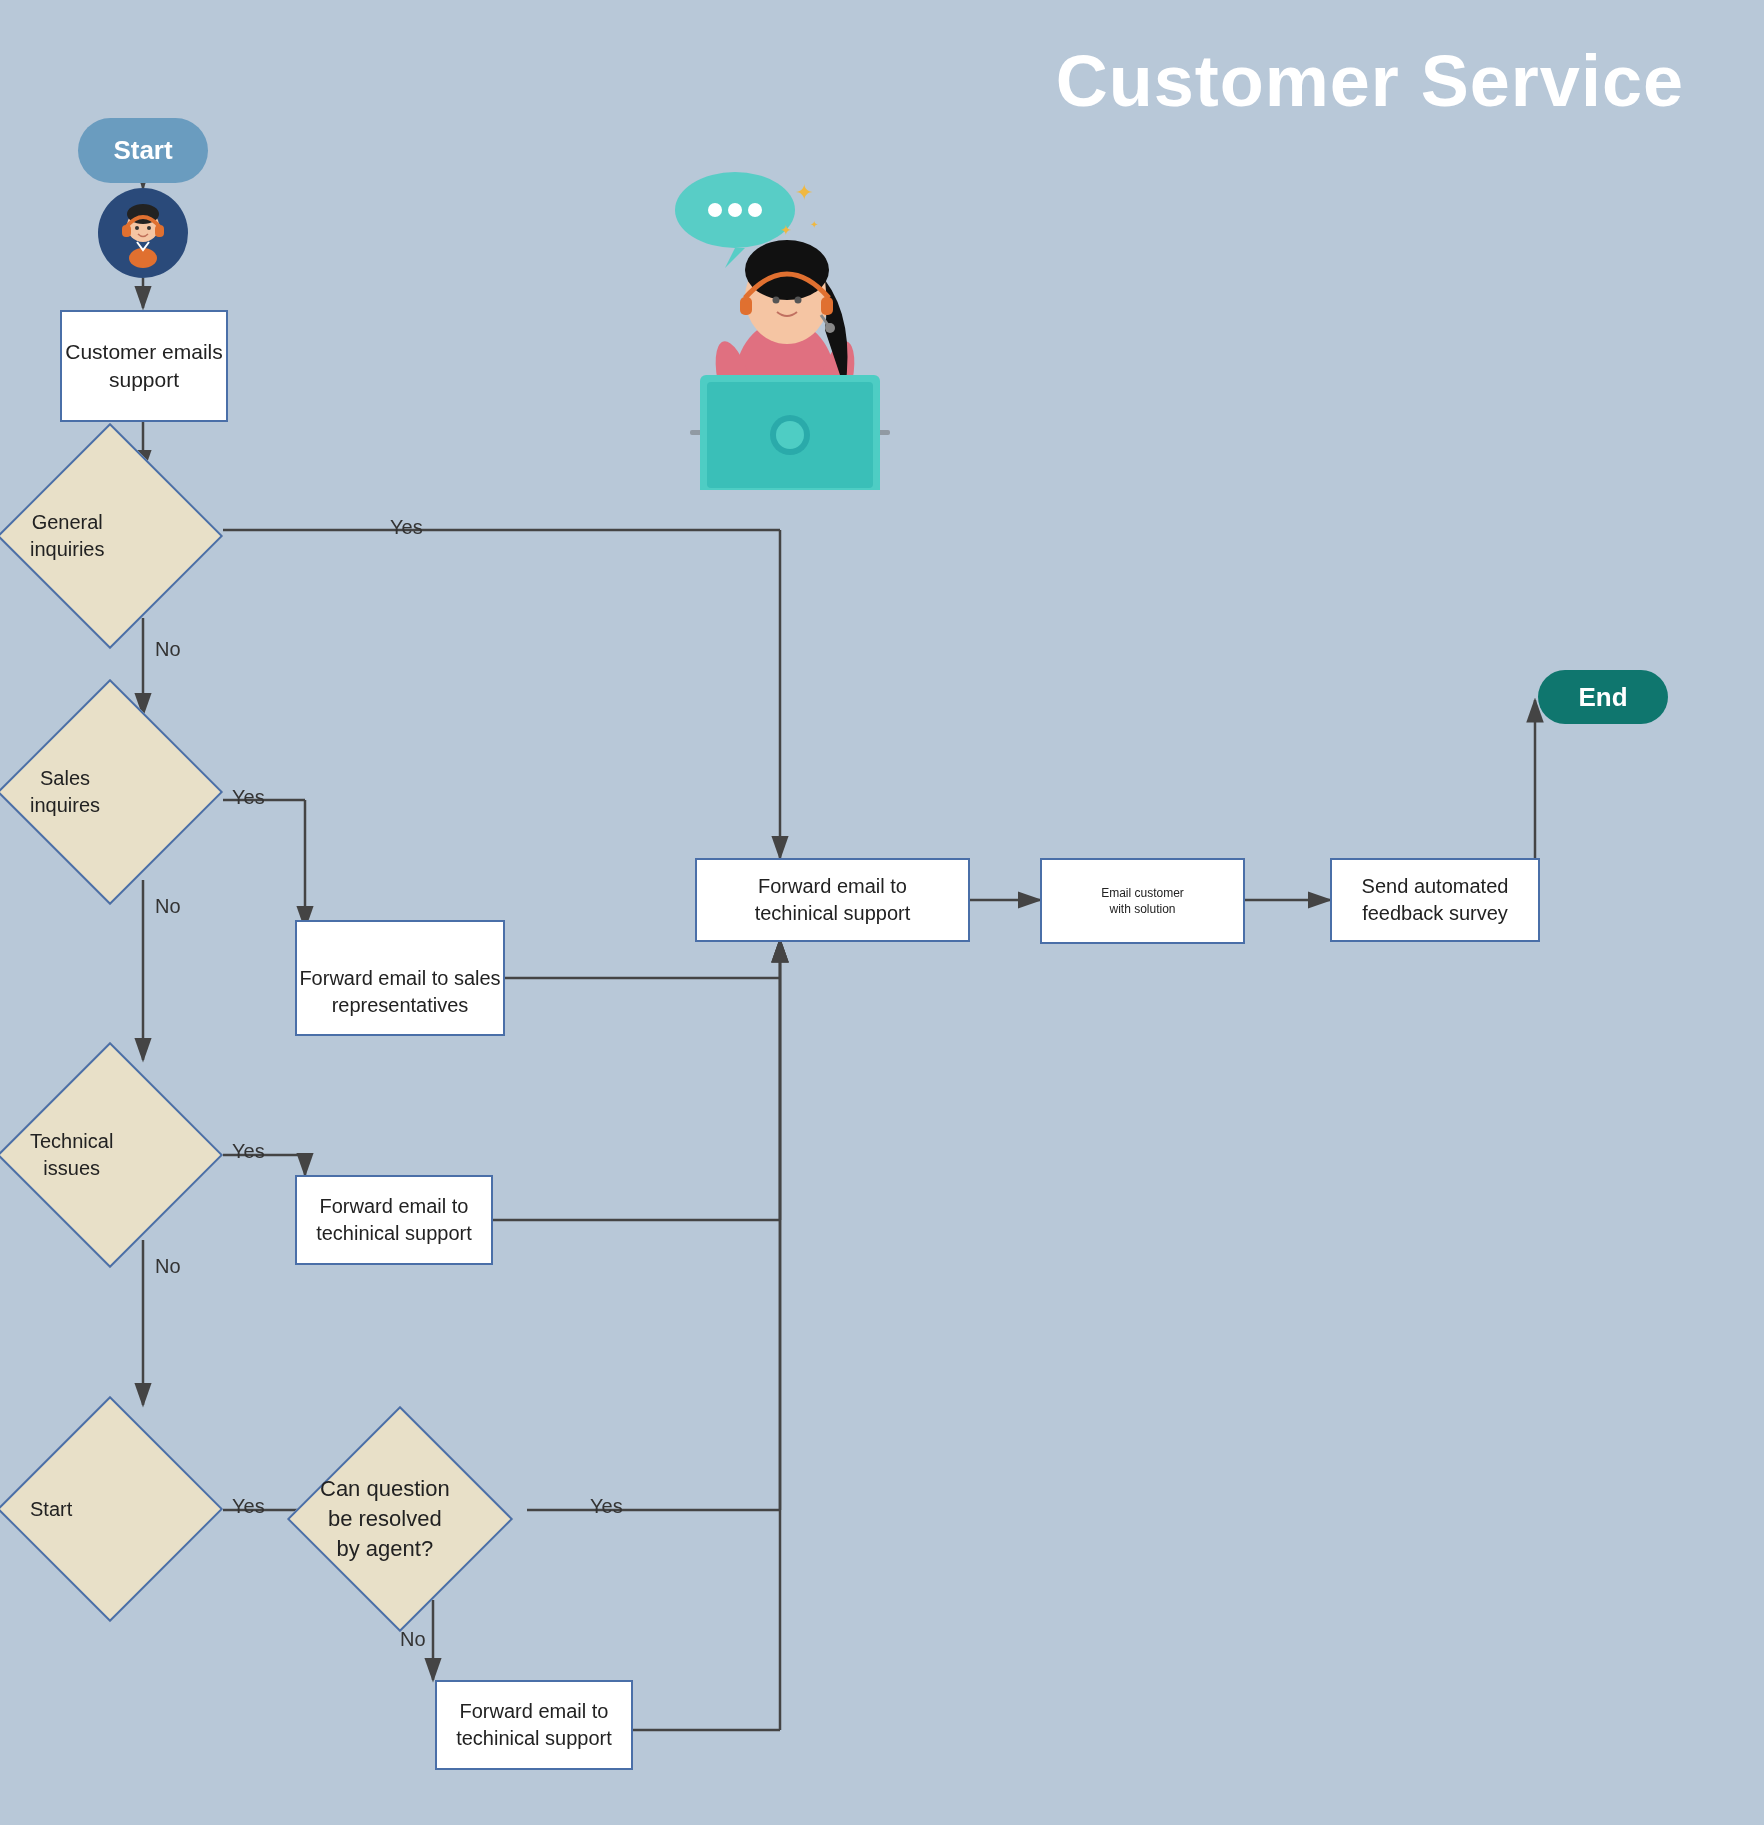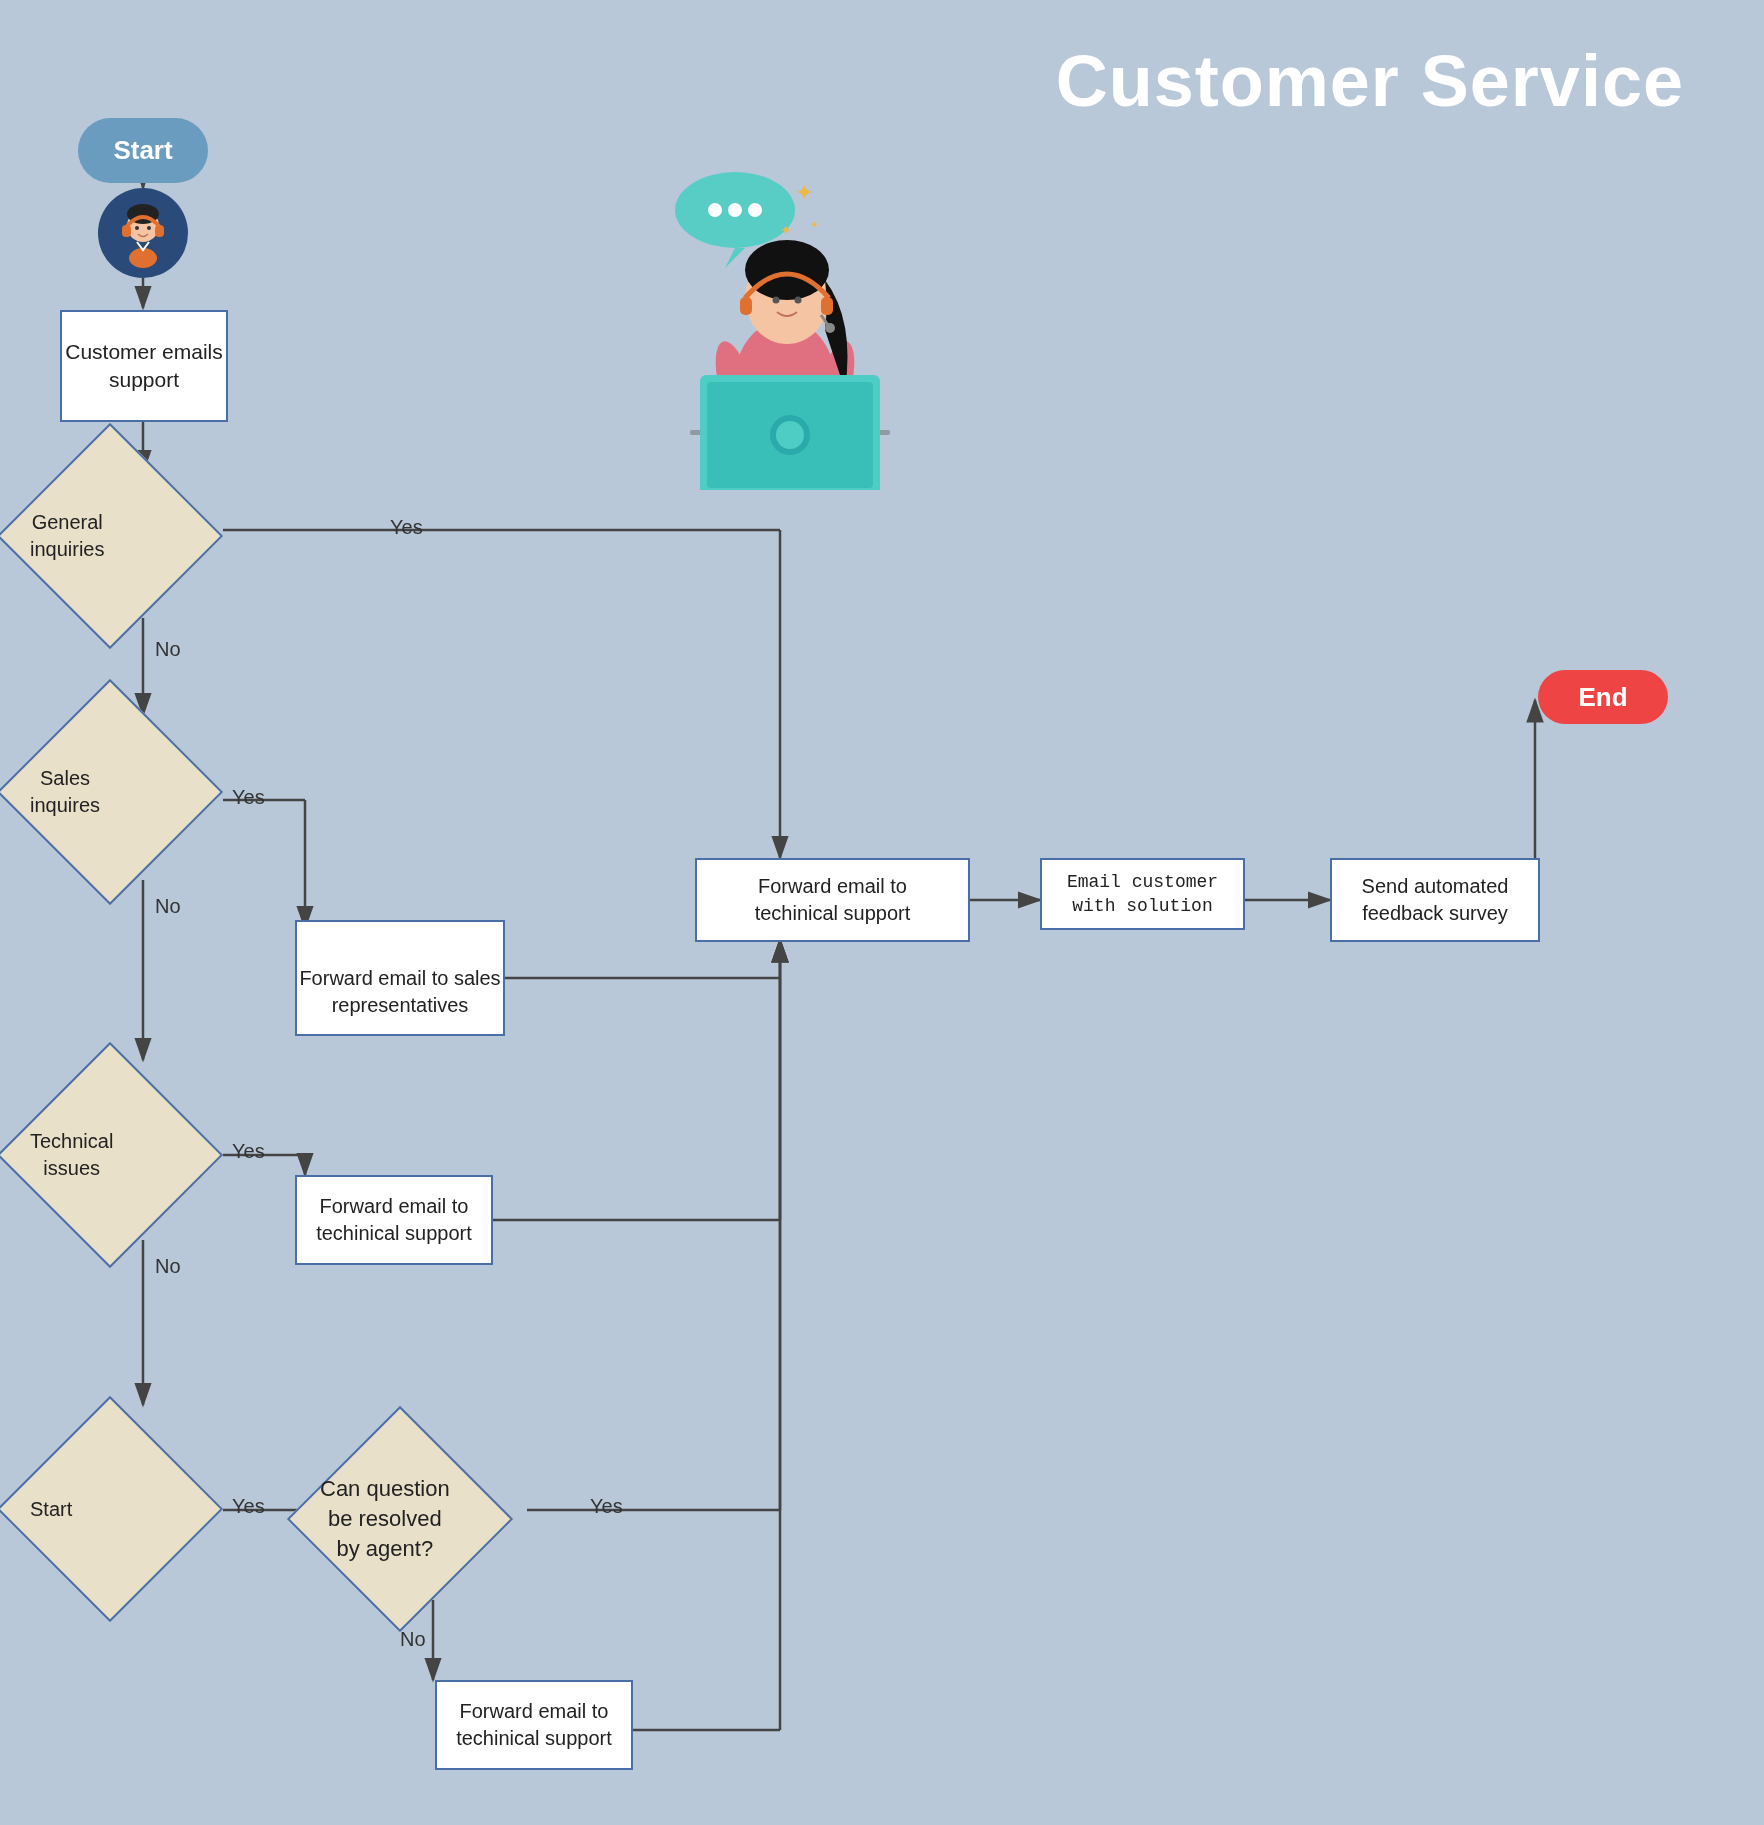--- a/index.html
+++ b/index.html
@@ -35,21 +35,21 @@
       align-items: center;
       justify-content: center;
       font-size: 26px;
       font-weight: 600;
       left: 78px;
       top: 118px;
     }
 
     .node-end {
       position: absolute;
-      background: #ef4444;
+      background: #0f766e;
       color: #fff;
       border-radius: 50px;
       width: 130px;
       height: 54px;
       display: flex;
       align-items: center;
       justify-content: center;
       font-size: 26px;
       font-weight: 600;
       left: 1538px;
@@ -303,21 +303,21 @@
 </div>
 
 <div class="node-box" style="left:435px; top:1680px; width:198px; height:90px; font-size:20px;">
   <span style="white-space:pre-line; text-align:center;">Forward email to<br>techinical support</span>
 </div>
 
 <div class="node-box" style="left:695px; top:858px; width:275px; height:84px; font-size:20px;">
   <span style="white-space:pre-line; text-align:center;">Forward email to<br>techinical support</span>
 </div>
 
-<div class="node-box" style="left:1040px; top:858px; width:205px; height:72px; font-size:18px;font-family:Liberation Mono, monospace;">
+<div class="node-box" style="left:1040px; top:858px; width:205px; height:86px; font-size:12px;">
   <span style="white-space:pre-line; text-align:center;">Email customer<br>with solution</span>
 </div>
 
 <div class="node-box" style="left:1330px; top:858px; width:210px; height:84px; font-size:20px;">
   <span style="white-space:pre-line; text-align:center;">Send automated<br>feedback survey</span>
 </div>
 
 <div class="node-end">
   <span>End</span>
 </div>

